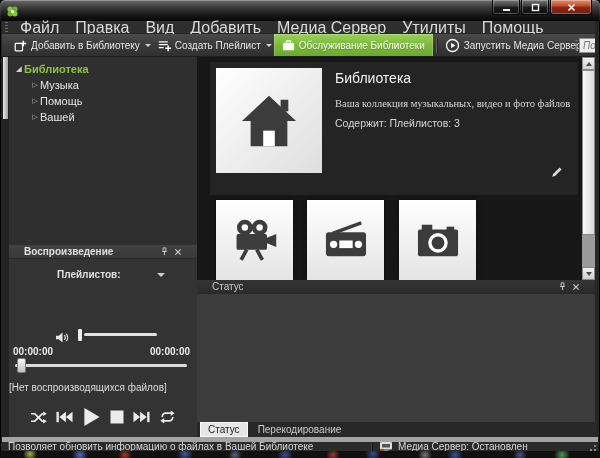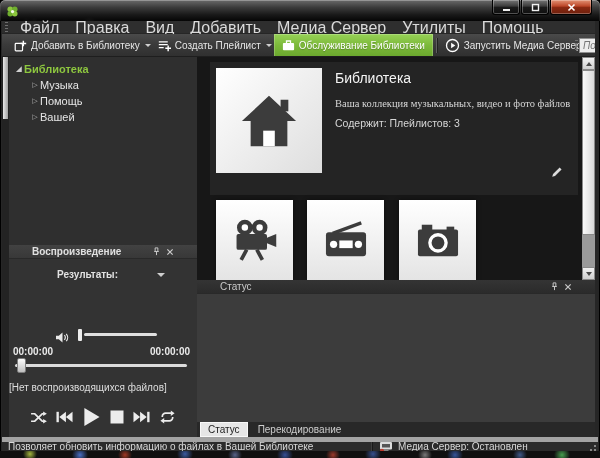--- a/index.html
+++ b/index.html
@@ -77,21 +77,21 @@
   .tree-row { height:16px; display:flex; align-items:center; color:#e6e6e6; }
   .tree-glyph { width:10px; font-size:7px; color:#b9b9b9; text-align:center; flex:none; }
   .tree-root { color:#8dc63f; font-weight:bold; }
   .tree-root .tree-glyph { margin-left:5px; color:#cfcfcf; }
   .tree-child .tree-glyph { margin-left:21px; }
   .tree-leaf { padding-left:13px; }
   
   .playpanel { position:absolute; left:7px; right:0; top:188px; bottom:0; background:#333; }
   .panel-header {
     height:14px; background:linear-gradient(#424242,#383838); color:#e0e0e0;
-    font-size:10px; font-weight:bold; display:flex; align-items:center; padding:0 23px;
+    font-size:10px; font-weight:bold; display:flex; align-items:center; padding:0 15px;
     border-bottom:1px solid #292929;
   }
   .panel-header .sp { flex:1; }
   .panel-header svg { margin-left:5px; }
   .devices-label { position:absolute; left:48px; top:24px; font-size:10px; font-weight:bold; color:#e2e2e2; }
   .devices-arrow {
     position:absolute; right:32px; top:28px; width:0; height:0;
     border-left:4px solid transparent; border-right:4px solid transparent; border-top:4px solid #cfcfcf;
   }
   .vol-speaker { position:absolute; left:46px; top:85px; }
@@ -288,21 +288,21 @@
       <div class="panel-header">
         <span>Воспроизведение</span>
         <span class="sp"></span>
         <svg width="9" height="9" viewBox="0 0 10 10">
           <path d="M3.5 1h3v4h-3z M2.5 5h5 M5 5v4" stroke="#c8c8c8" stroke-width="1.1" fill="none"></path>
         </svg>
         <svg width="8" height="8" viewBox="0 0 9 9">
           <path d="M1.5 1.5 7.5 7.5 M7.5 1.5 1.5 7.5" stroke="#c8c8c8" stroke-width="1.4"></path>
         </svg>
       </div>
-      <span class="devices-label">Результаты:</span>
+      <span class="devices-label">Плейлистов:</span>
       <span class="devices-arrow"></span>
 
       <span class="vol-speaker">
         <svg width="15" height="13" viewBox="0 0 16 14">
           <polygon points="1,5 4,5 8,1.5 8,12.5 4,9 1,9" fill="#e8e8e8"></polygon>
           <path d="M10 4.5a3.5 3.5 0 0 1 0 5 M12 3a6 6 0 0 1 0 8" stroke="#e8e8e8" stroke-width="1.3" fill="none"></path>
         </svg>
       </span>
       <span class="vol-thumb"></span>
       <span class="vol-track"></span>

